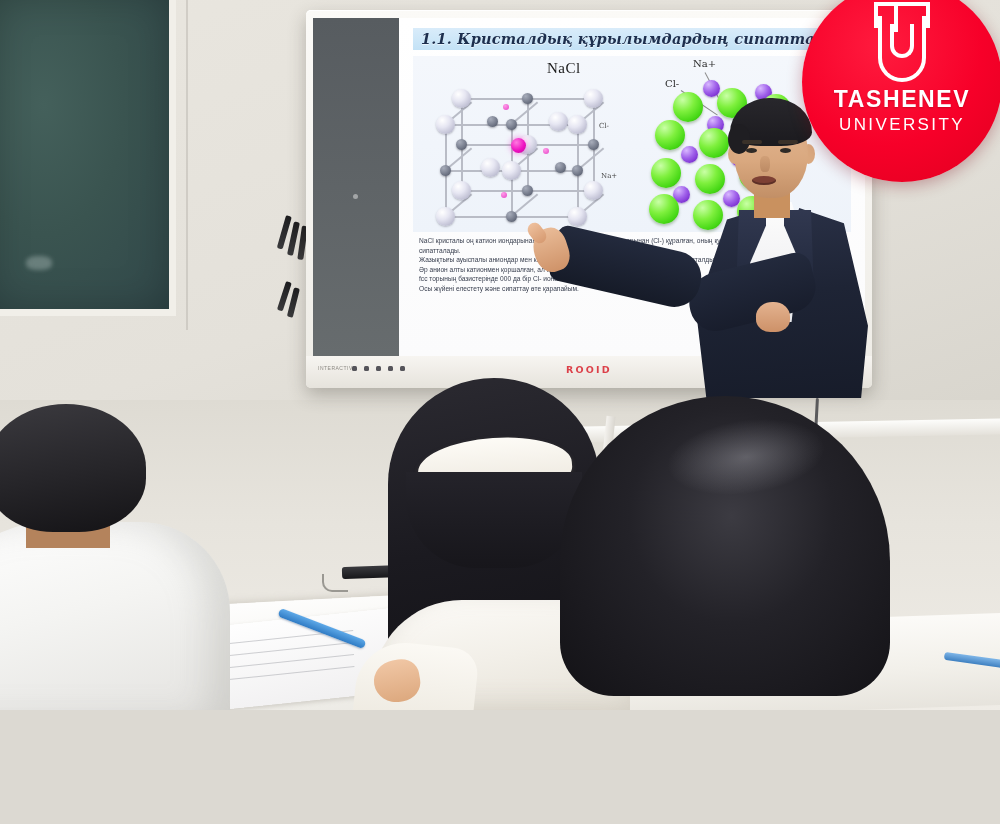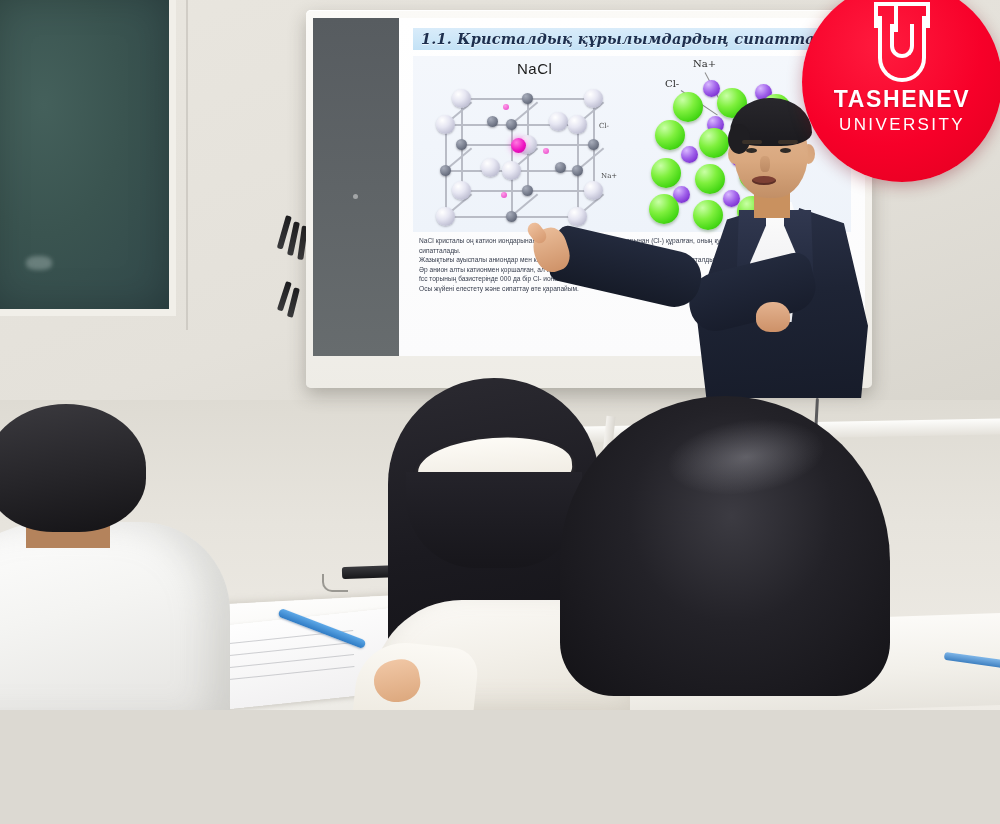--- a/index.html
+++ b/index.html
@@ -108,22 +108,22 @@
     text-shadow:0 1px 0 rgba(255,255,255,.6);
   }
 
   .figure-area {
     position:relative; margin-top:6px;
     width:100%; height:176px;
     background:linear-gradient(180deg,#f4f7fc,#eef3fa);
   }
 
   .nacl-label {
-    position:absolute; left:104px; top:4px;
-    font-family:Liberation Sans, sans-serif; font-size:15px; color:#1b1b1b;
+    position:absolute; left:134px; top:4px;
+    font-family:Liberation Serif, serif; font-size:15px; color:#1b1b1b;
     letter-spacing:.5px;
   }
   .ion-label {
     position:absolute; font-family:"DejaVu Serif", serif;
     font-size:10px; color:#2a2a2a;
   }
   .lbl-na-top { left:280px; top:2px; }
   .lbl-cl-top { left:252px; top:22px; }
   .lbl-cl-in  { left:186px; top:66px; font-size:7px; color:#444; }
   .lbl-na-in  { left:188px; top:116px; font-size:7px; color:#444; }
@@ -605,20 +605,35 @@
           <div class="body-text">
             <p>NaCl кристалы оң катион иондарынан (Na+) және теріс анион иондарынан (Cl-) құралған, оның құрылымы қарапайым текше торы түрінде сипатталады.</p>
             <p>Жазықтығы ауыспалы аниондар мен катиондардан тұрады. Жазықтықтар мен текше кристалды құрайды.</p>
             <p>Әр анион алты катионмен қоршалған, ал керісінше әр катион алты анионмен қоршалған.</p>
             <p>fcc торының базистерінде 000 да бір Cl- иона және 1/2,1/2,1/2 де бір Na+ ионы орналасады.</p>
             <p>Осы жүйені елестету және сипаттау өте қарапайым.</p>
           </div>
         </div>
       </div>
 
+      <div class="bezel-bottom">
+        <div class="bezel-left-txt">INTERACTIVE</div>
+        <div class="bezel-dots">
+          <i></i>
+            <i></i>
+            <i></i>
+            <i></i>
+            <i></i>
+        </div>
+        <div class="bezel-brand">ROOID</div>
+        <div class="bezel-btns">
+          <span class="pill"></span>
+          <span class="ring"></span>
+        </div>
+      </div>
     </div>
 
     <div class="point-sleeve"></div>
     <div class="point-hand"></div>
     <div class="point-finger"></div>
 
     <div class="presenter">
       <div class="p-jacket"></div>
       <div class="p-shirt"></div>
       <div class="p-lapel-l"></div>

